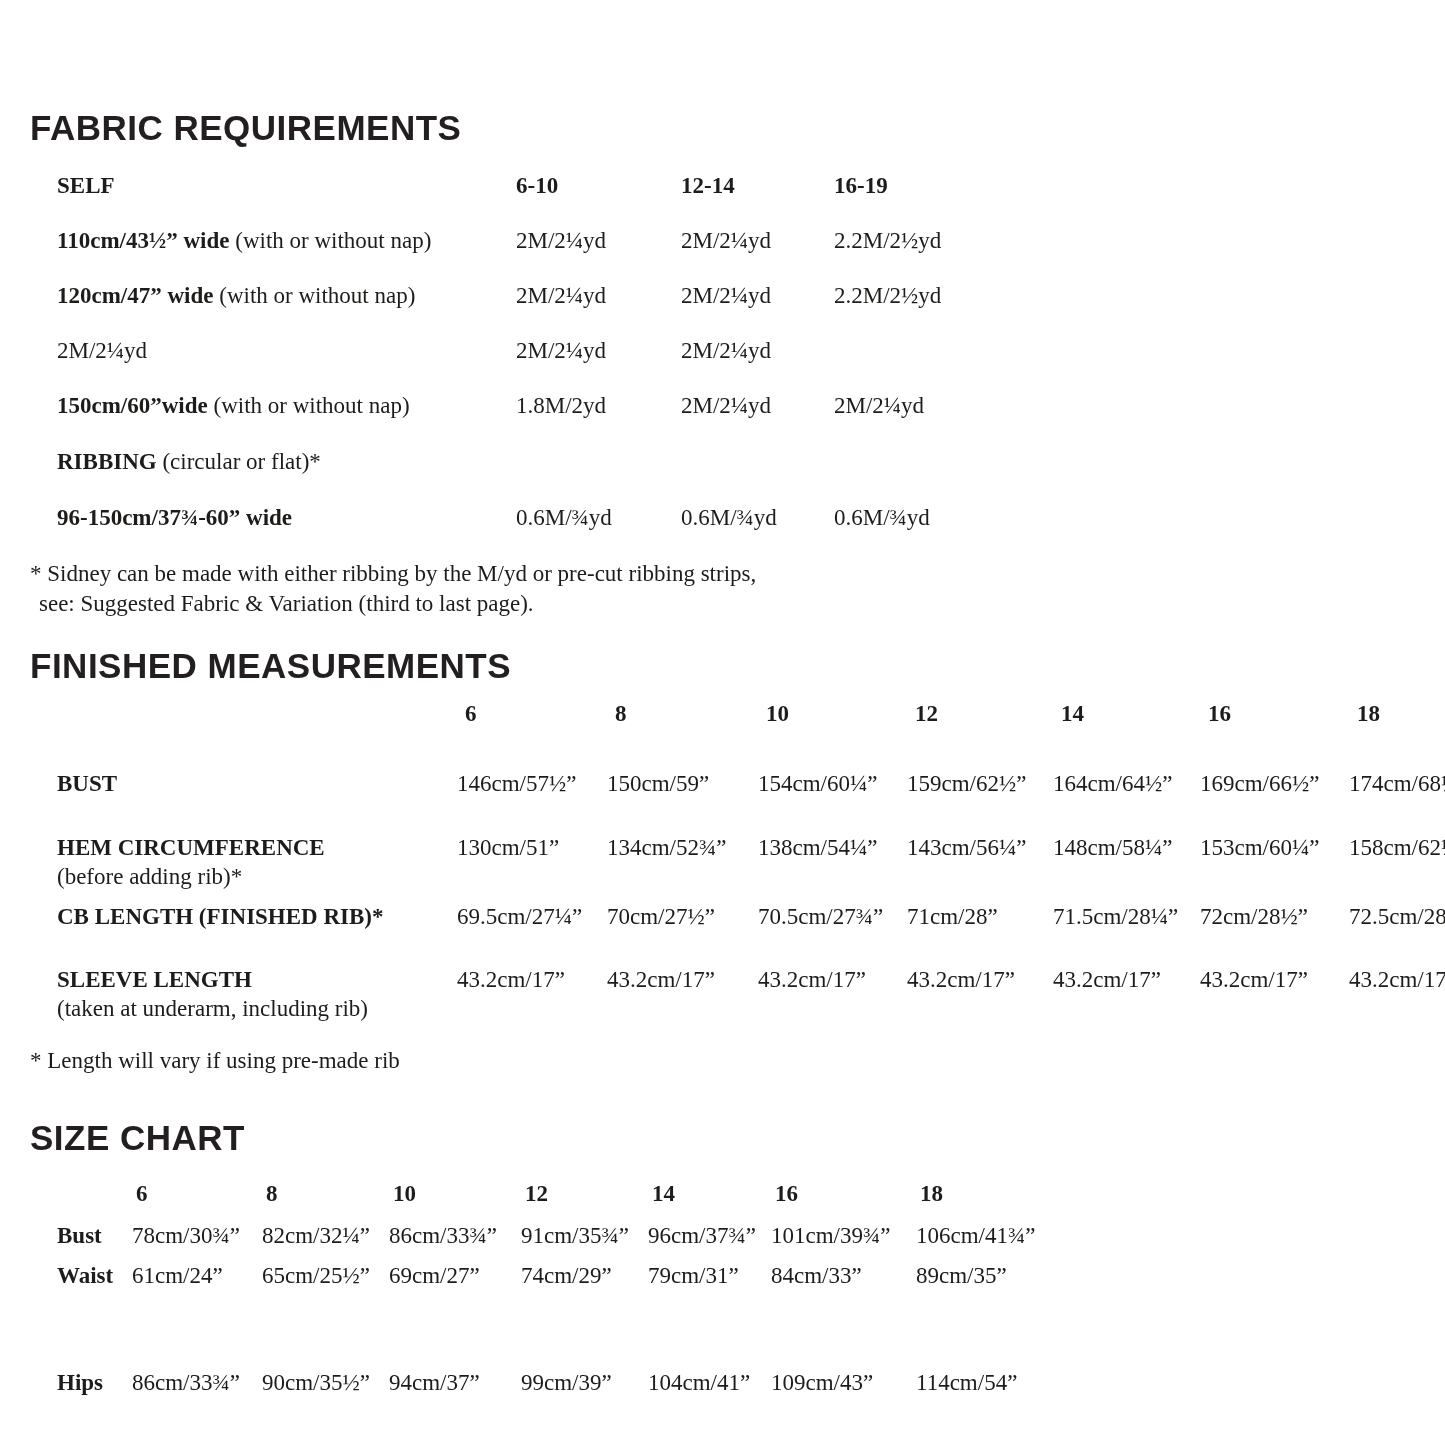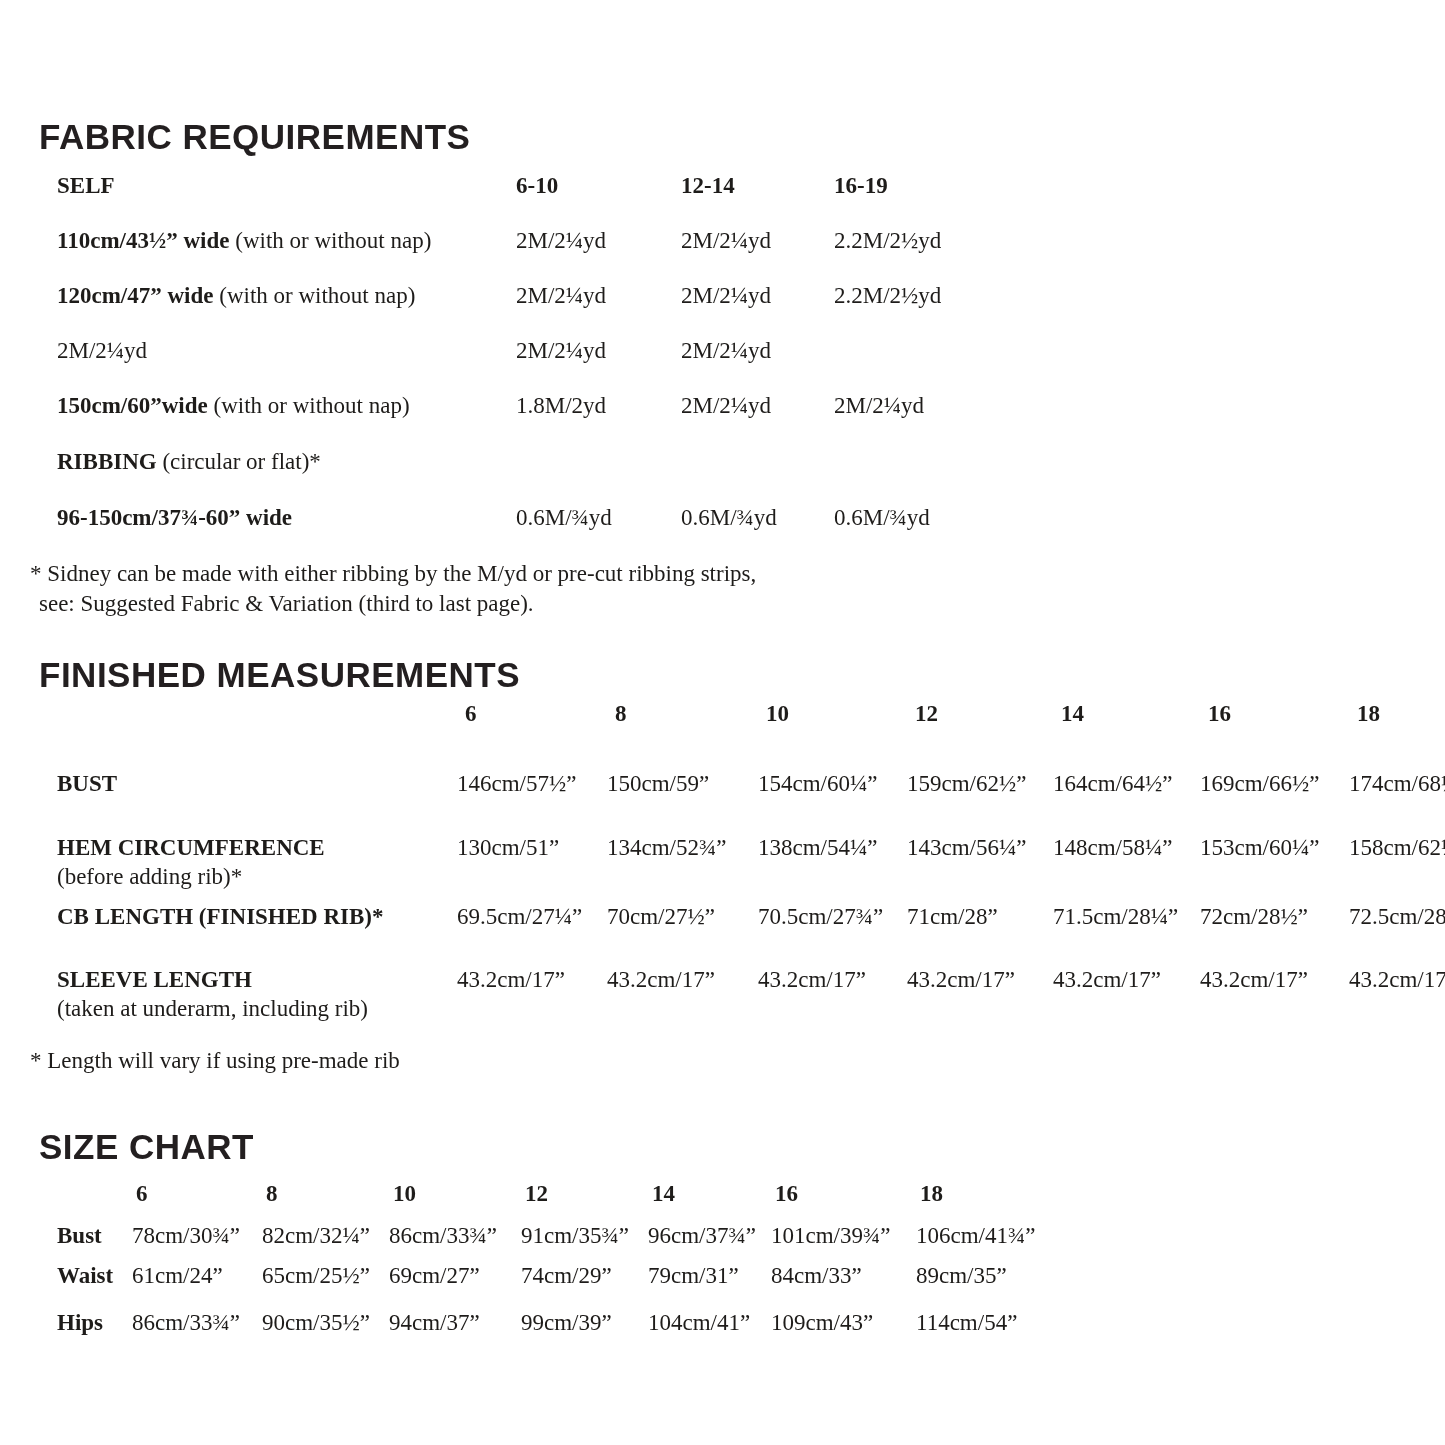--- a/index.html
+++ b/index.html
@@ -16,21 +16,21 @@
     font-family: "Liberation Serif", serif;
     font-size: 23px;
     overflow: hidden;
   }
   .abs {
     position: absolute;
     left: 30px;
     right: 2px;
   }
   h1.section-title {
-    margin: 9px;
+    margin: 0;
     font-family: "Liberation Sans", sans-serif;
     font-weight: bold;
     font-size: 35px;
     letter-spacing: 0.5px;
     color: #231f20;
     line-height: 1.05;
   }
   .b { font-weight: bold; }
   .row { line-height: 28px; margin-left: 27px; }
   .sub { line-height: 30px; }
@@ -209,21 +209,21 @@
     <div class="cell b">Waist</div>
     <div class="cell">61cm/24”</div>
     <div class="cell">65cm/25½”</div>
     <div class="cell">69cm/27”</div>
     <div class="cell">74cm/29”</div>
     <div class="cell">79cm/31”</div>
     <div class="cell">84cm/33”</div>
     <div class="cell">89cm/35”</div>
   </div>
 
-  <div class="abs sc-grid row" style="top:1309px">
+  <div class="abs sc-grid row" style="top:1369px">
     <div class="cell b">Hips</div>
     <div class="cell">86cm/33¾”</div>
     <div class="cell">90cm/35½”</div>
     <div class="cell">94cm/37”</div>
     <div class="cell">99cm/39”</div>
     <div class="cell">104cm/41”</div>
     <div class="cell">109cm/43”</div>
     <div class="cell">114cm/54”</div>
   </div>
 

